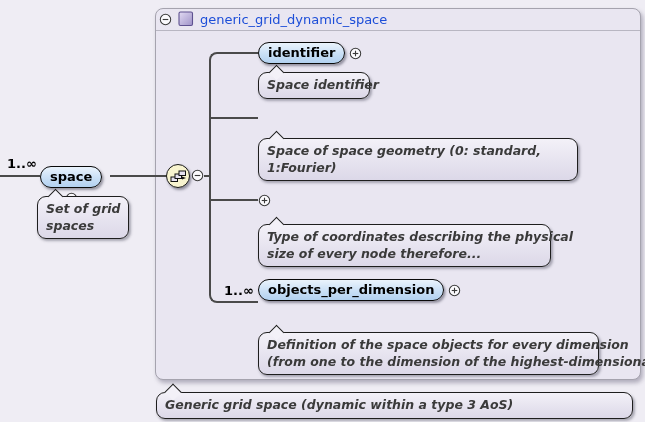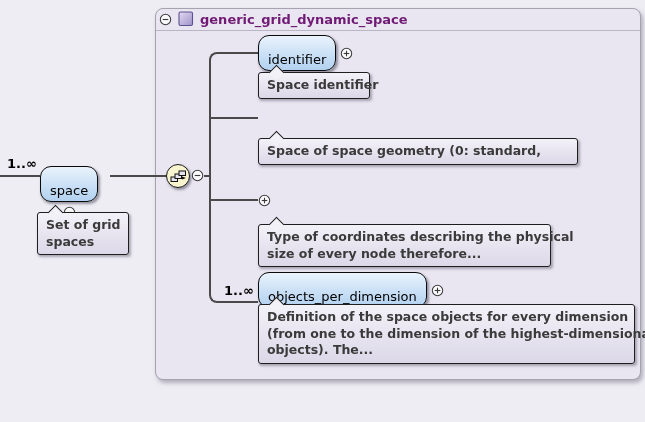--- a/index.html
+++ b/index.html
@@ -12,57 +12,57 @@
   
   .panel{
     position:absolute;left:155px;top:8px;width:486px;height:372px;
     background:#E9E6F1;border:1px solid #A5A3AE;border-radius:8px;
     box-shadow:2px 3px 4px rgba(100,96,120,0.45);
   }
   .panel-header{
     position:absolute;left:159px;top:10px;height:18px;
     display:flex;align-items:center;gap:6px;
   }
-  .panel-title{font-weight:bold;font-size:13px;color:#701a75;white-space:nowrap;}
+  .panel-title{font-weight:normal;font-size:13px;color:#1d4ed8;white-space:nowrap;}
   .header-sep{position:absolute;left:156px;top:30px;width:484px;height:1px;background:#B8B6C2;}
   
   .hline{position:absolute;height:2px;background:#4A4A4A;}
   .vline{position:absolute;width:2px;background:#4A4A4A;}
   .corner-tl{position:absolute;border-left:2px solid #4A4A4A;border-top:2px solid #4A4A4A;
     border-top-left-radius:8px;background:transparent;}
   .corner-bl{position:absolute;border-left:2px solid #4A4A4A;border-bottom:2px solid #4A4A4A;
     border-bottom-left-radius:8px;background:transparent;}
   
   .pill-row{position:absolute;display:flex;align-items:center;gap:4px;height:22px;}
   .pill{
     background:linear-gradient(180deg,#EAF3FC 0%,#CFE3F7 45%,#B2D1F0 100%);
     border:1.4px solid #0A0A0A;border-radius:11px;
-    padding:15px 9px 2px;font-weight:normal;font-size:13px;color:#000;
+    padding:1px 9px 2px;font-weight:bold;font-size:13px;color:#000;
     line-height:17px;white-space:nowrap;
     box-shadow:1.5px 2px 2.5px rgba(40,40,60,0.45);
   }
   .toggle{width:13px;height:13px;flex:0 0 auto;display:block;}
   .toggle-abs{position:absolute;width:13px;height:13px;}
   
   .card{position:absolute;font-weight:bold;font-size:13px;color:#000;white-space:nowrap;}
   
   .seq-circle{
     position:absolute;left:166px;top:164px;width:24px;height:24px;border-radius:50%;
     background:#F8F4CF;border:1.2px solid #1A1A1A;
     box-shadow:1.5px 2px 2.5px rgba(40,40,60,0.45);
     display:flex;align-items:center;justify-content:center;
   }
   
   .callout{
     position:absolute;
     background:linear-gradient(180deg,#F3F1F8 0%,#DCD8E8 100%);
-    border:1.3px solid #1E1E1E;border-radius:3px;
+    border:1.3px solid #1E1E1E;border-radius:9px;
     box-shadow:1.5px 2px 2.5px rgba(40,40,60,0.35);
     padding:4px 8px;font-size:12.5px;font-weight:bold;color:#3A3A3A;
-    line-height:16.5px;white-space:nowrap;
+    line-height:16.5px;white-space:nowrap;font-style:italic;
   }
   .callout .tip{
     position:absolute;top:-6px;left:12px;width:11px;height:11px;
     background:#F3F1F8;border-top:1.4px solid #1E1E1E;border-left:1.4px solid #1E1E1E;
     transform:rotate(45deg);
   }
   .footer-callout .tip{top:-7px;left:10px;width:12px;height:12px;}
 </style>
 </head>
 <body>
@@ -100,21 +100,21 @@
   <div class="hline" style="left:219px;top:301px;width:39px;"></div>
 
   <div class="card" style="left:7px;top:156px;">1..∞</div>
   <div class="pill-row" style="left:40px;top:166px;flex-direction:column;">
     <div class="pill">space</div>
     <svg class="toggle" viewBox="0 0 14 14">
       <circle cx="7" cy="7" r="5.6" fill="#FBFAFD" stroke="#3A3A3A" stroke-width="1.1"></circle>
       <line x1="4" y1="7" x2="10" y2="7" stroke="#3A3A3A" stroke-width="1.2"></line>
     </svg>
   </div>
-  <div class="callout" style="left:37px;top:212px;width:92px;">
+  <div class="callout" style="left:37px;top:196px;width:92px;">
     <span class="tip"></span>
     <div>Set of grid</div>
     <div>spaces</div>
   </div>
 
   <div class="seq-circle">
     <svg width="17" height="15" viewBox="0 0 17 15">
       <rect x="1" y="8" width="6.5" height="4.5" fill="#E6E2F0" stroke="#111" stroke-width="1"></rect>
       <rect x="5" y="5" width="6.5" height="4.5" fill="#E6E2F0" stroke="#111" stroke-width="1"></rect>
       <rect x="9" y="2" width="6.5" height="4.5" fill="#E6E2F0" stroke="#111" stroke-width="1"></rect>
@@ -135,20 +135,21 @@
     </svg>
   </div>
   <div class="callout" style="left:258px;top:72px;width:112px;">
     <span class="tip"></span>
     <div>Space identifier</div>
   </div>
 
   <div class="callout" style="left:258px;top:138px;width:320px;">
     <span class="tip"></span>
     <div>Space of space geometry (0: standard,</div>
+    <div>1:Fourier)</div>
   </div>
 
   <div class="pill-row" style="left:258px;top:189px;">
     <svg class="toggle" viewBox="0 0 14 14">
       <circle cx="7" cy="7" r="5.6" fill="#FBFAFD" stroke="#3A3A3A" stroke-width="1.1"></circle>
       <line x1="4" y1="7" x2="10" y2="7" stroke="#3A3A3A" stroke-width="1.2"></line>
       <line x1="7" y1="4" x2="7" y2="10" stroke="#3A3A3A" stroke-width="1.2"></line>
     </svg>
   </div>
   <div class="callout" style="left:258px;top:224px;width:293px;">
@@ -159,21 +160,24 @@
 
   <div class="card" style="left:224px;top:283px;">1..∞</div>
   <div class="pill-row" style="left:258px;top:279px;">
     <div class="pill">objects_per_dimension</div>
     <svg class="toggle" viewBox="0 0 14 14">
       <circle cx="7" cy="7" r="5.6" fill="#FBFAFD" stroke="#3A3A3A" stroke-width="1.1"></circle>
       <line x1="4" y1="7" x2="10" y2="7" stroke="#3A3A3A" stroke-width="1.2"></line>
       <line x1="7" y1="4" x2="7" y2="10" stroke="#3A3A3A" stroke-width="1.2"></line>
     </svg>
   </div>
-  <div class="callout" style="left:258px;top:304px;width:377px;">
+  <div class="callout" style="left:258px;top:332px;width:341px;">
     <span class="tip"></span>
     <div>Definition of the space objects for every dimension</div>
     <div>(from one to the dimension of the highest-dimensional</div>
-    <div>objects). The...</div>
   </div>
 
+  <div class="callout footer-callout" style="left:156px;top:392px;width:477px;">
+    <span class="tip"></span>
+    <div>Generic grid space (dynamic within a type 3 AoS)</div>
+  </div>
 
 </div>
 
 </body></html>

